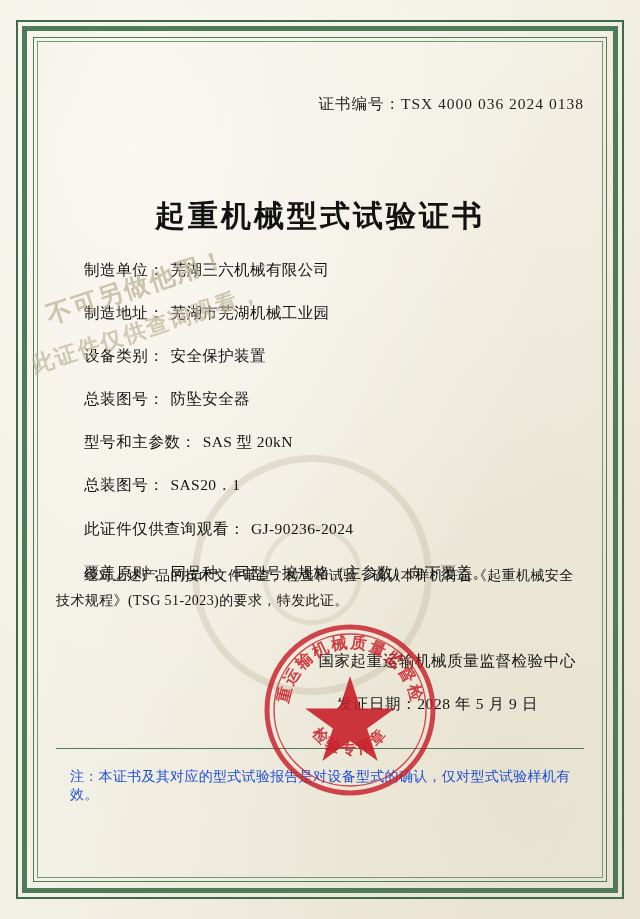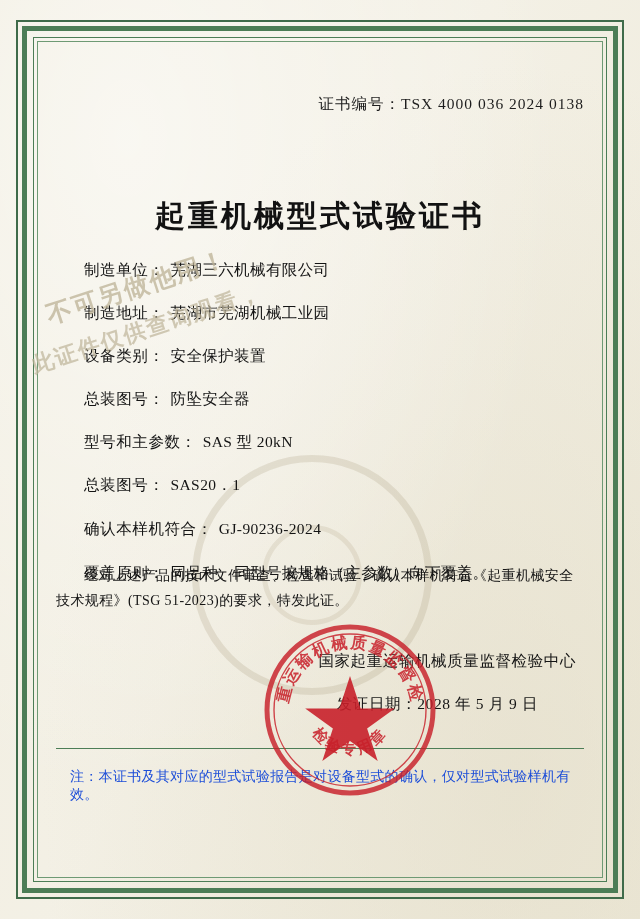--- a/index.html
+++ b/index.html
@@ -285,21 +285,21 @@
       </div>
       <div class="field-row">
         <span class="field-label">型号和主参数：</span>
         <span class="field-value">SAS 型 20kN</span>
       </div>
       <div class="field-row">
         <span class="field-label">总装图号：</span>
         <span class="field-value">SAS20．1</span>
       </div>
       <div class="field-row">
-        <span class="field-label">确认本样机符合：</span>
+        <span class="field-label">此证件仅供查询观看：</span>
         <span class="field-value">GJ-90236-2024</span>
       </div>
       <div class="coverage-row">
         <span class="field-label">覆盖原则：</span>
         <span class="field-value">同品种、同型号按规格（主参数）向下覆盖。</span>
       </div>
     </div>
 
     <div class="statement">经对上述产品的技术文件审查、检查和试验，确认本样机符合《起重机械安全技术规程》(TSG 51-2023)的要求，特发此证。</div>
 

